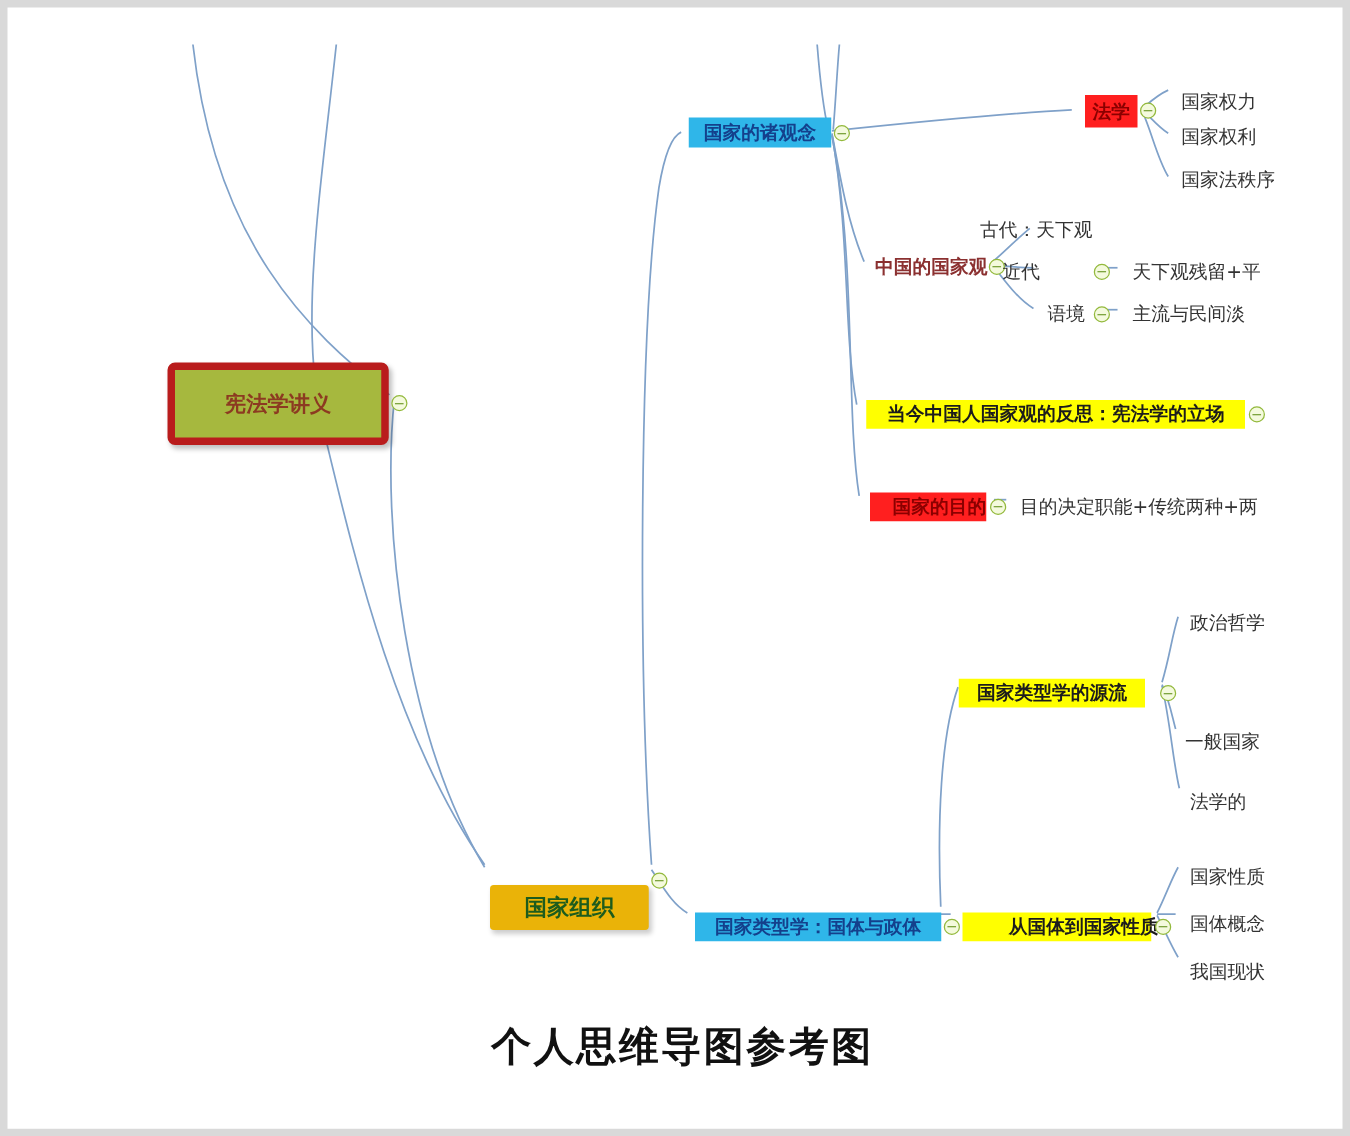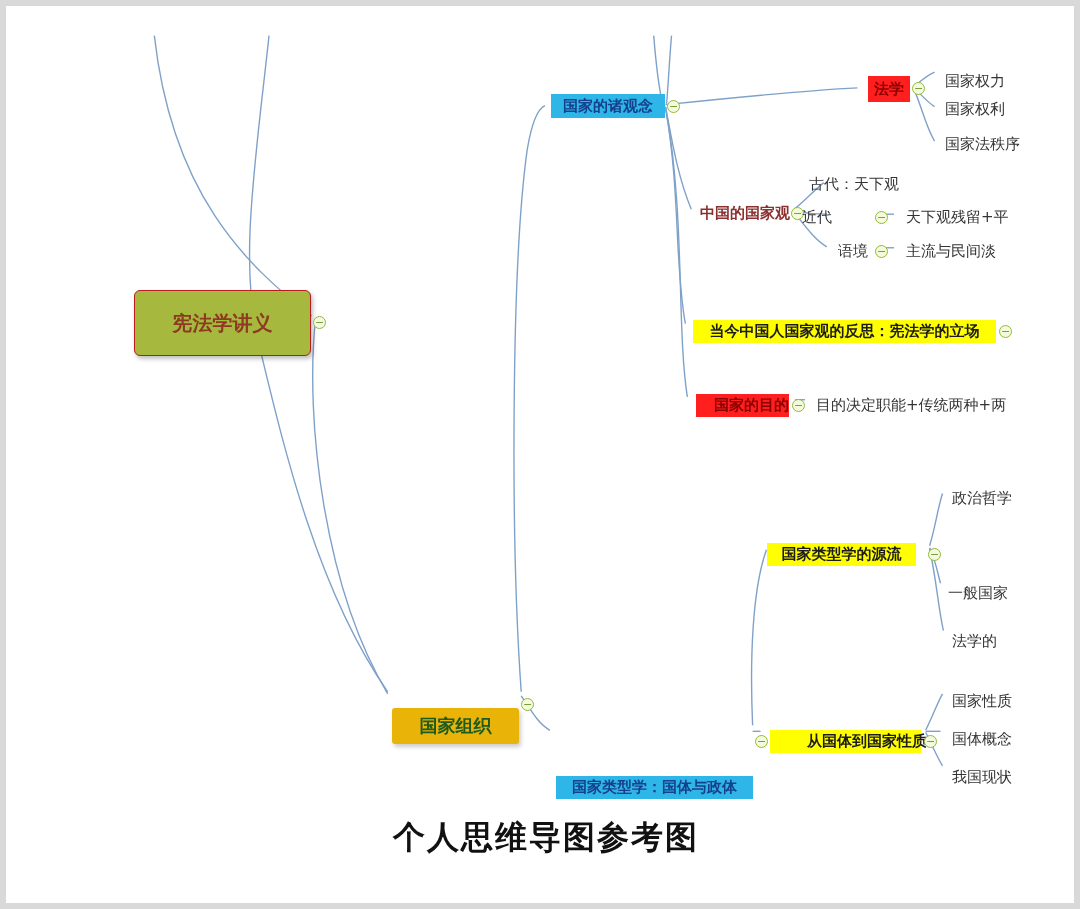--- a/index.html
+++ b/index.html
@@ -14,22 +14,22 @@
   }
   svg.edges{position:absolute;left:0;top:0;width:100%;height:100%;}
   svg.edges path{fill:none;stroke:#7fa1c9;stroke-width:1.4px;}
   .node{
     position:absolute;
     display:flex;align-items:center;justify-content:center;
     white-space:nowrap;box-sizing:border-box;
     cursor:default;
   }
   .node-root{
-    background:#a6b83e;border:1px solid #b91c1c;border-radius:6px;
-    color:#8c3a21;font-size:20px;font-weight:bold;
+    background:#a6b83e;border:6px solid #b91c1c;border-radius:6px;
+    color:#8c3a21;font-size:17px;font-weight:bold;
     box-shadow:2px 3px 4px rgba(0,0,0,.25);
   }
   .node-cyan{background:#2fb6e9;color:#14408c;font-weight:bold;font-size:15px;padding:1px 4px;}
   .node-yellow{background:#ffff00;color:#1c1c1c;font-weight:bold;font-size:15px;padding:1px 4px;}
   .node-red{background:#ff1f1f;color:#8b0000;font-weight:bold;font-size:15px;padding:1px 4px;}
   .node-red-big{
     background:#eab308;color:#1d5c1d;font-weight:bold;font-size:18px;
     border-radius:3px;box-shadow:2px 3px 4px rgba(0,0,0,.2);margin-top:22px;
   }
   .node-plain{color:#333333;font-size:15px;height:19px;}
@@ -86,35 +86,35 @@
     <div class="collapse" style="left: 307px; top: 310px;">−</div>
     <div class="node node-cyan" style="left: 545px; top: 88px; width: 114px; height: 24px;">国家的诸观念</div>
     <div class="collapse" style="left: 661px; top: 94px;">−</div>
     <div class="node node-red" style="left: 862px; top: 70px; width: 42px; height: 26px;">法学</div>
     <div class="collapse" style="left: 906px; top: 76px;">−</div>
     <div class="node node-plain" style="left: 939px; top: 66px;">国家权力</div>
     <div class="node node-plain" style="left: 939px; top: 94px;">国家权利</div>
     <div class="node node-plain" style="left: 939px; top: 129px;">国家法秩序</div>
     <div class="node node-maroon" style="left: 694px; top: 198px;">中国的国家观</div>
     <div class="collapse" style="left: 785px; top: 201px;">−</div>
-    <div class="node node-plain" style="left: 803px; top: 169px;">古代：天下观</div>
+    <div class="node node-plain" style="left: 778px; top: 169px;">古代：天下观</div>
     <div class="node node-plain" style="left: 796px; top: 202px;">近代</div>
     <div class="collapse" style="left: 869px; top: 205px;">−</div>
     <div class="node node-plain" style="left: 900px; top: 202px;">天下观残留+平</div>
     <div class="node node-plain" style="left: 832px; top: 236px;">语境</div>
     <div class="collapse" style="left: 869px; top: 239px;">−</div>
     <div class="node node-plain" style="left: 900px; top: 236px;">主流与民间淡</div>
     <div class="node node-yellow" style="left: 687px; top: 314px; width: 303px; height: 23px;">当今中国人国家观的反思：宪法学的立场</div>
     <div class="collapse" style="left: 993px; top: 319px;">−</div>
     <div class="node node-red" style="left: 690px; top: 388px; width: 93px; height: 23px; padding-left: 22px;">国家的目的</div>
     <div class="collapse" style="left: 786px; top: 393px;">−</div>
     <div class="node node-plain" style="left: 810px; top: 390px;">目的决定职能+传统两种+两</div>
     <div class="node node-red-big" style="left: 386px; top: 680px; width: 127px; height: 36px;">国家组织</div>
     <div class="collapse" style="left: 515px; top: 692px;">−</div>
-    <div class="node node-cyan" style="left: 550px; top: 724px; width: 197px; height: 23px; margin-top: 46px;">国家类型学：国体与政体</div>
+    <div class="node node-cyan" style="left: 550px; top: 724px; width: 197px; height: 23px;">国家类型学：国体与政体</div>
     <div class="collapse" style="left: 749px; top: 729px;">−</div>
     <div class="node node-yellow" style="left: 761px; top: 537px; width: 149px; height: 23px;">国家类型学的源流</div>
     <div class="collapse" style="left: 922px; top: 542px;">−</div>
     <div class="node node-plain" style="left: 946px; top: 483px;">政治哲学</div>
     <div class="node node-plain" style="left: 942px; top: 578px;">一般国家</div>
     <div class="node node-plain" style="left: 946px; top: 626px;">法学的</div>
     <div class="node node-yellow" style="left: 764px; top: 724px; width: 151px; height: 23px; padding-left: 47px;">从国体到国家性质</div>
     <div class="collapse" style="left: 918px; top: 729px;">−</div>
     <div class="node node-plain" style="left: 946px; top: 686px;">国家性质</div>
     <div class="node node-plain" style="left: 946px; top: 724px;">国体概念</div>

